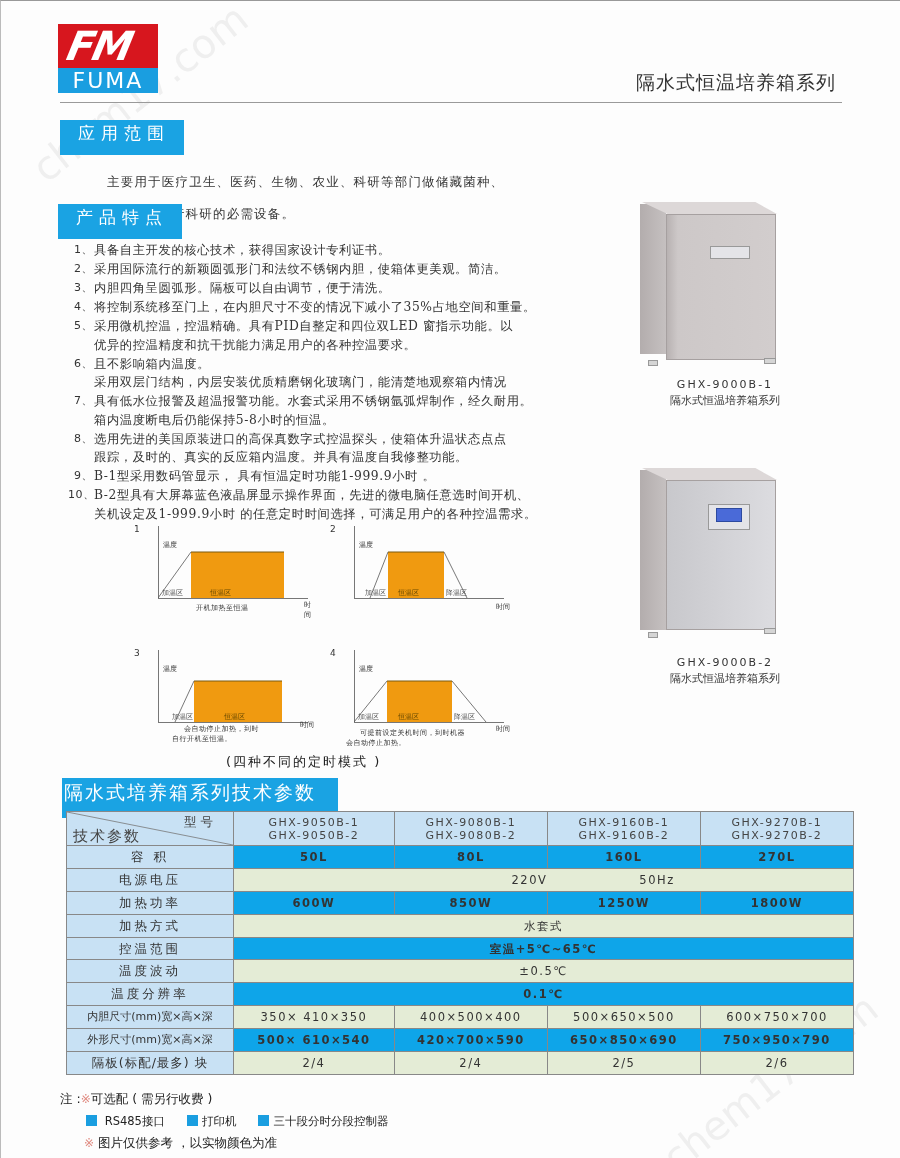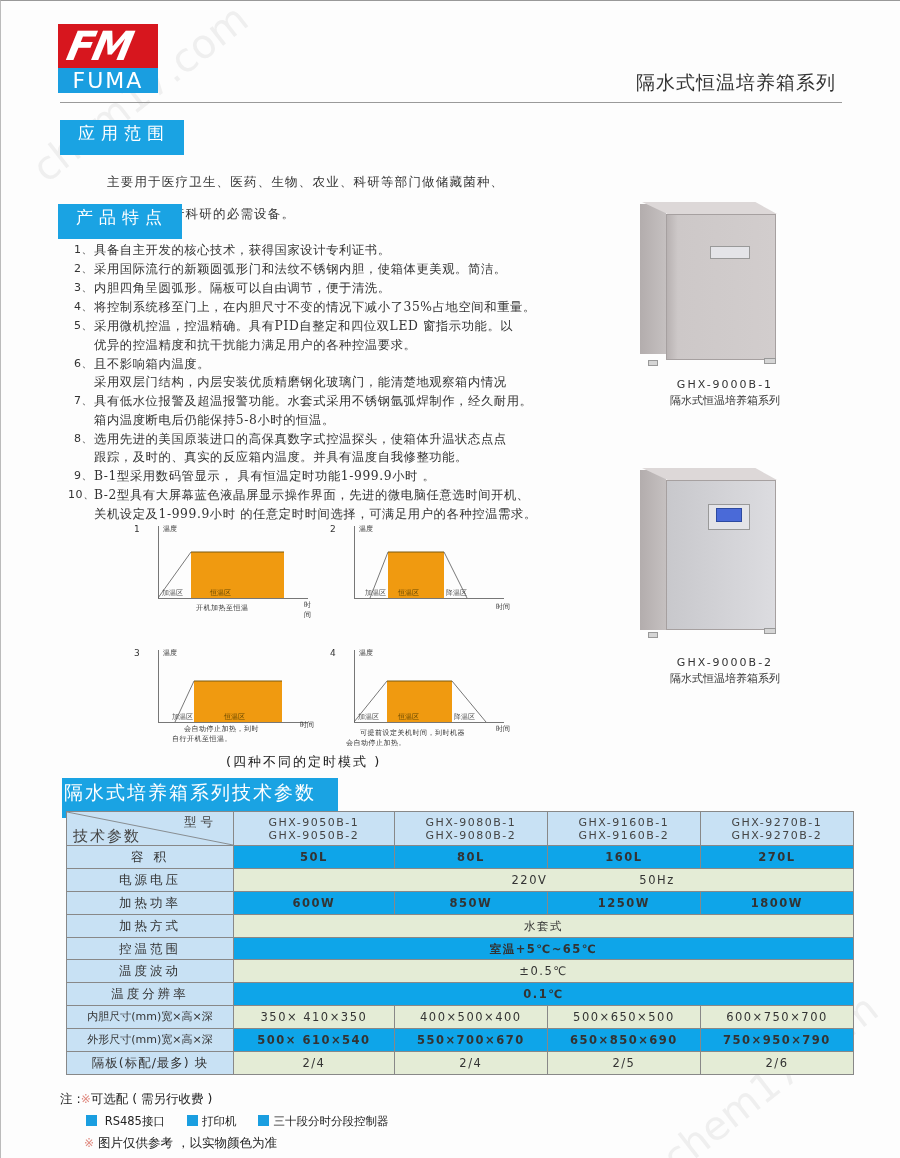--- a/index.html
+++ b/index.html
@@ -31,21 +31,21 @@
     .feat { position: relative; padding-left: 20px; line-height: 18.5px; margin-bottom: 0.5px; }
     .feat .num { position: absolute; left: 0; top: 0; font-family: "DejaVu Sans", sans-serif; font-size: 11px; }
     .feat.f10 .num { left: -6px; }
     .feat .line2 { display: block; }
 
     
     .mode { position: absolute; width: 180px; height: 100px; }
     .mode .n { position: absolute; left: 0; top: 4px; font-size: 9px; color: #333; font-family: "DejaVu Sans", sans-serif; }
     .mode .yaxis { position: absolute; left: 24px; top: 6px; width: 1px; height: 72px; background: #777; }
     .mode .xaxis { position: absolute; left: 24px; top: 78px; width: 150px; height: 1px; background: #777; }
-    .mode .ylabel { position: absolute; left: 29px; top: 4px; font-size: 7px; color: #333; }
+    .mode .ylabel { position: absolute; left: 29px; top: 20px; font-size: 7px; color: #333; }
     .mode .xlabel { position: absolute; left: 170px; top: 80px; font-size: 7px; color: #333; }
     .mode svg { position: absolute; left: 24px; top: 6px; }
     .mode .zone { position: absolute; font-size: 7px; color: #555; top: 68px; }
     .mode .zone-hold { color: #6a4a00; }
     .mode .cap { position: absolute; font-size: 7px; color: #333; line-height: 10px; letter-spacing: 0.5px; }
     .mode-caption { position: absolute; left: 226px; top: 753px; font-size: 13px; color: #222; letter-spacing: 2px; }
 
     
     .product { position: absolute; }
     .cab-body { position: absolute; background: linear-gradient(90deg, #b8b2b2 0%, #cdc8c8 10%, #d2cdcd 100%); border: 1px solid #a6a0a0; }
@@ -289,21 +289,21 @@
   <tr class="green">
     <td class="lbl small">内胆尺寸(mm)宽×高×深</td>
     <td class="v">350× 410×350</td>
     <td class="v">400×500×400</td>
     <td class="v">500×650×500</td>
     <td class="v">600×750×700</td>
   </tr>
   <tr class="white">
     <td class="lbl small">外形尺寸(mm)宽×高×深</td>
     <td class="v">500× 610×540</td>
-    <td class="v">550×700×670</td>
+    <td class="v">420×700×590</td>
     <td class="v">650×850×690</td>
     <td class="v">750×950×790</td>
   </tr>
   <tr class="green">
     <td class="lbl" style="letter-spacing:1px;">隔板(标配/最多) 块</td>
     <td class="v">2/4</td>
     <td class="v">2/4</td>
     <td class="v">2/5</td>
     <td class="v">2/6</td>
   </tr>

